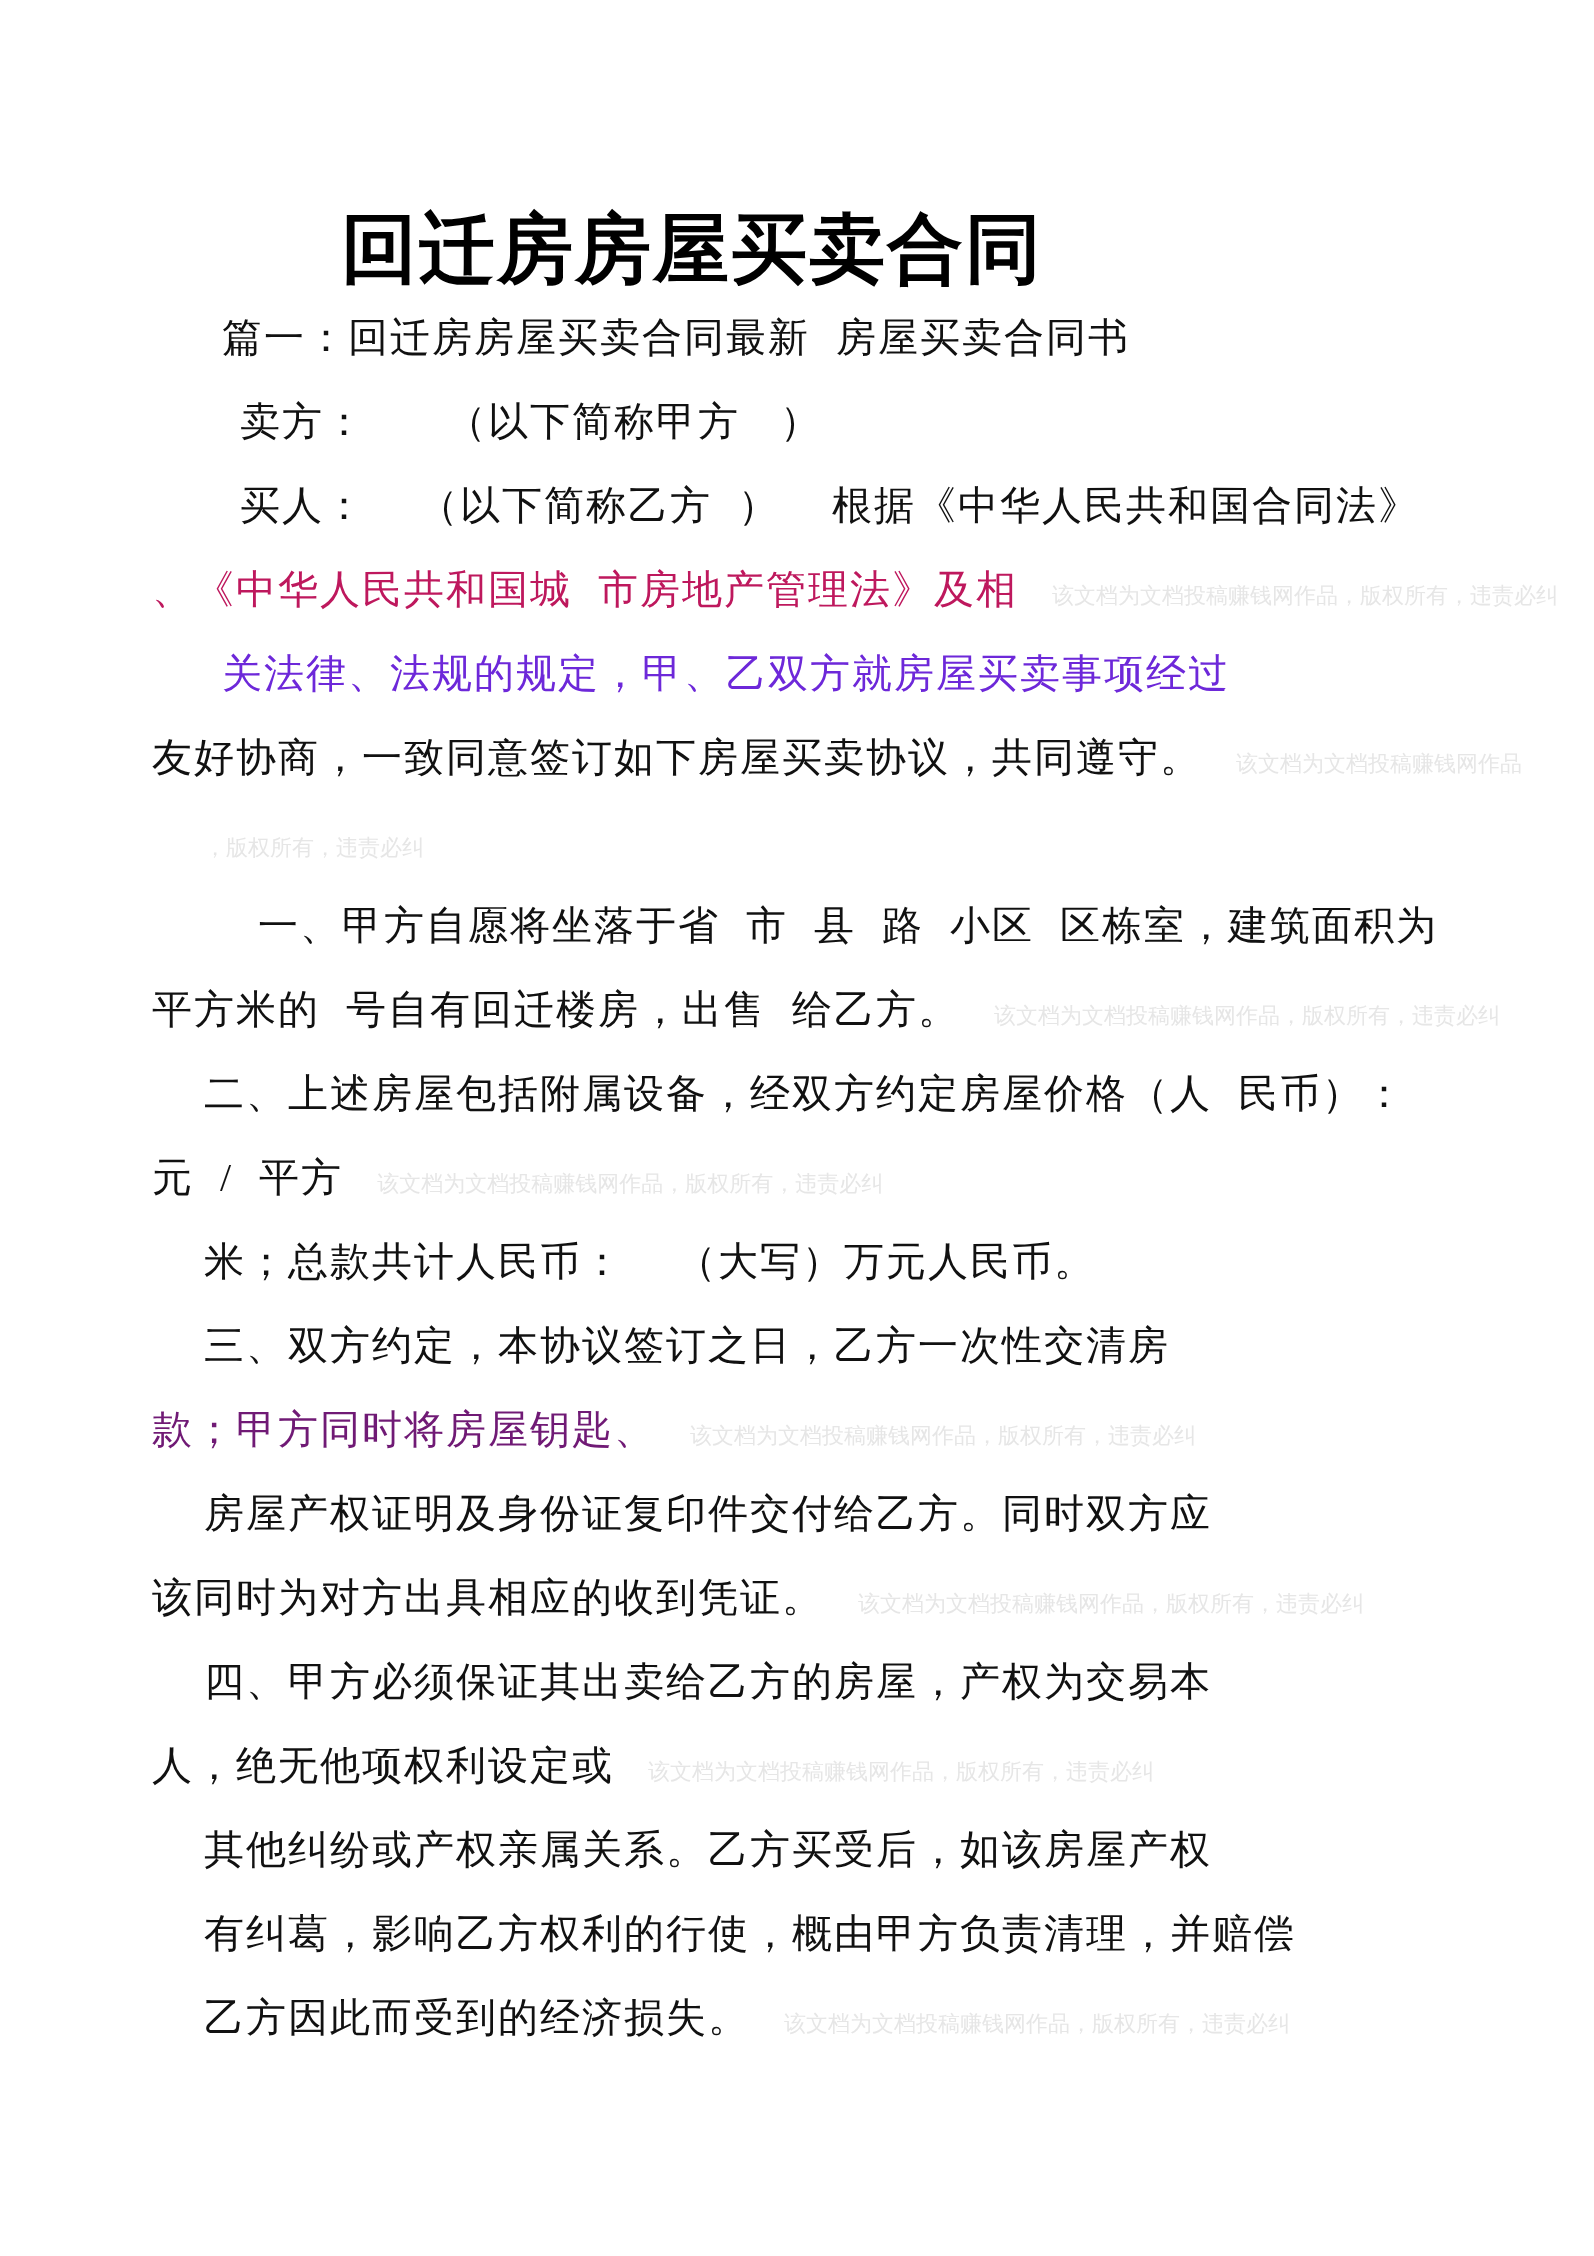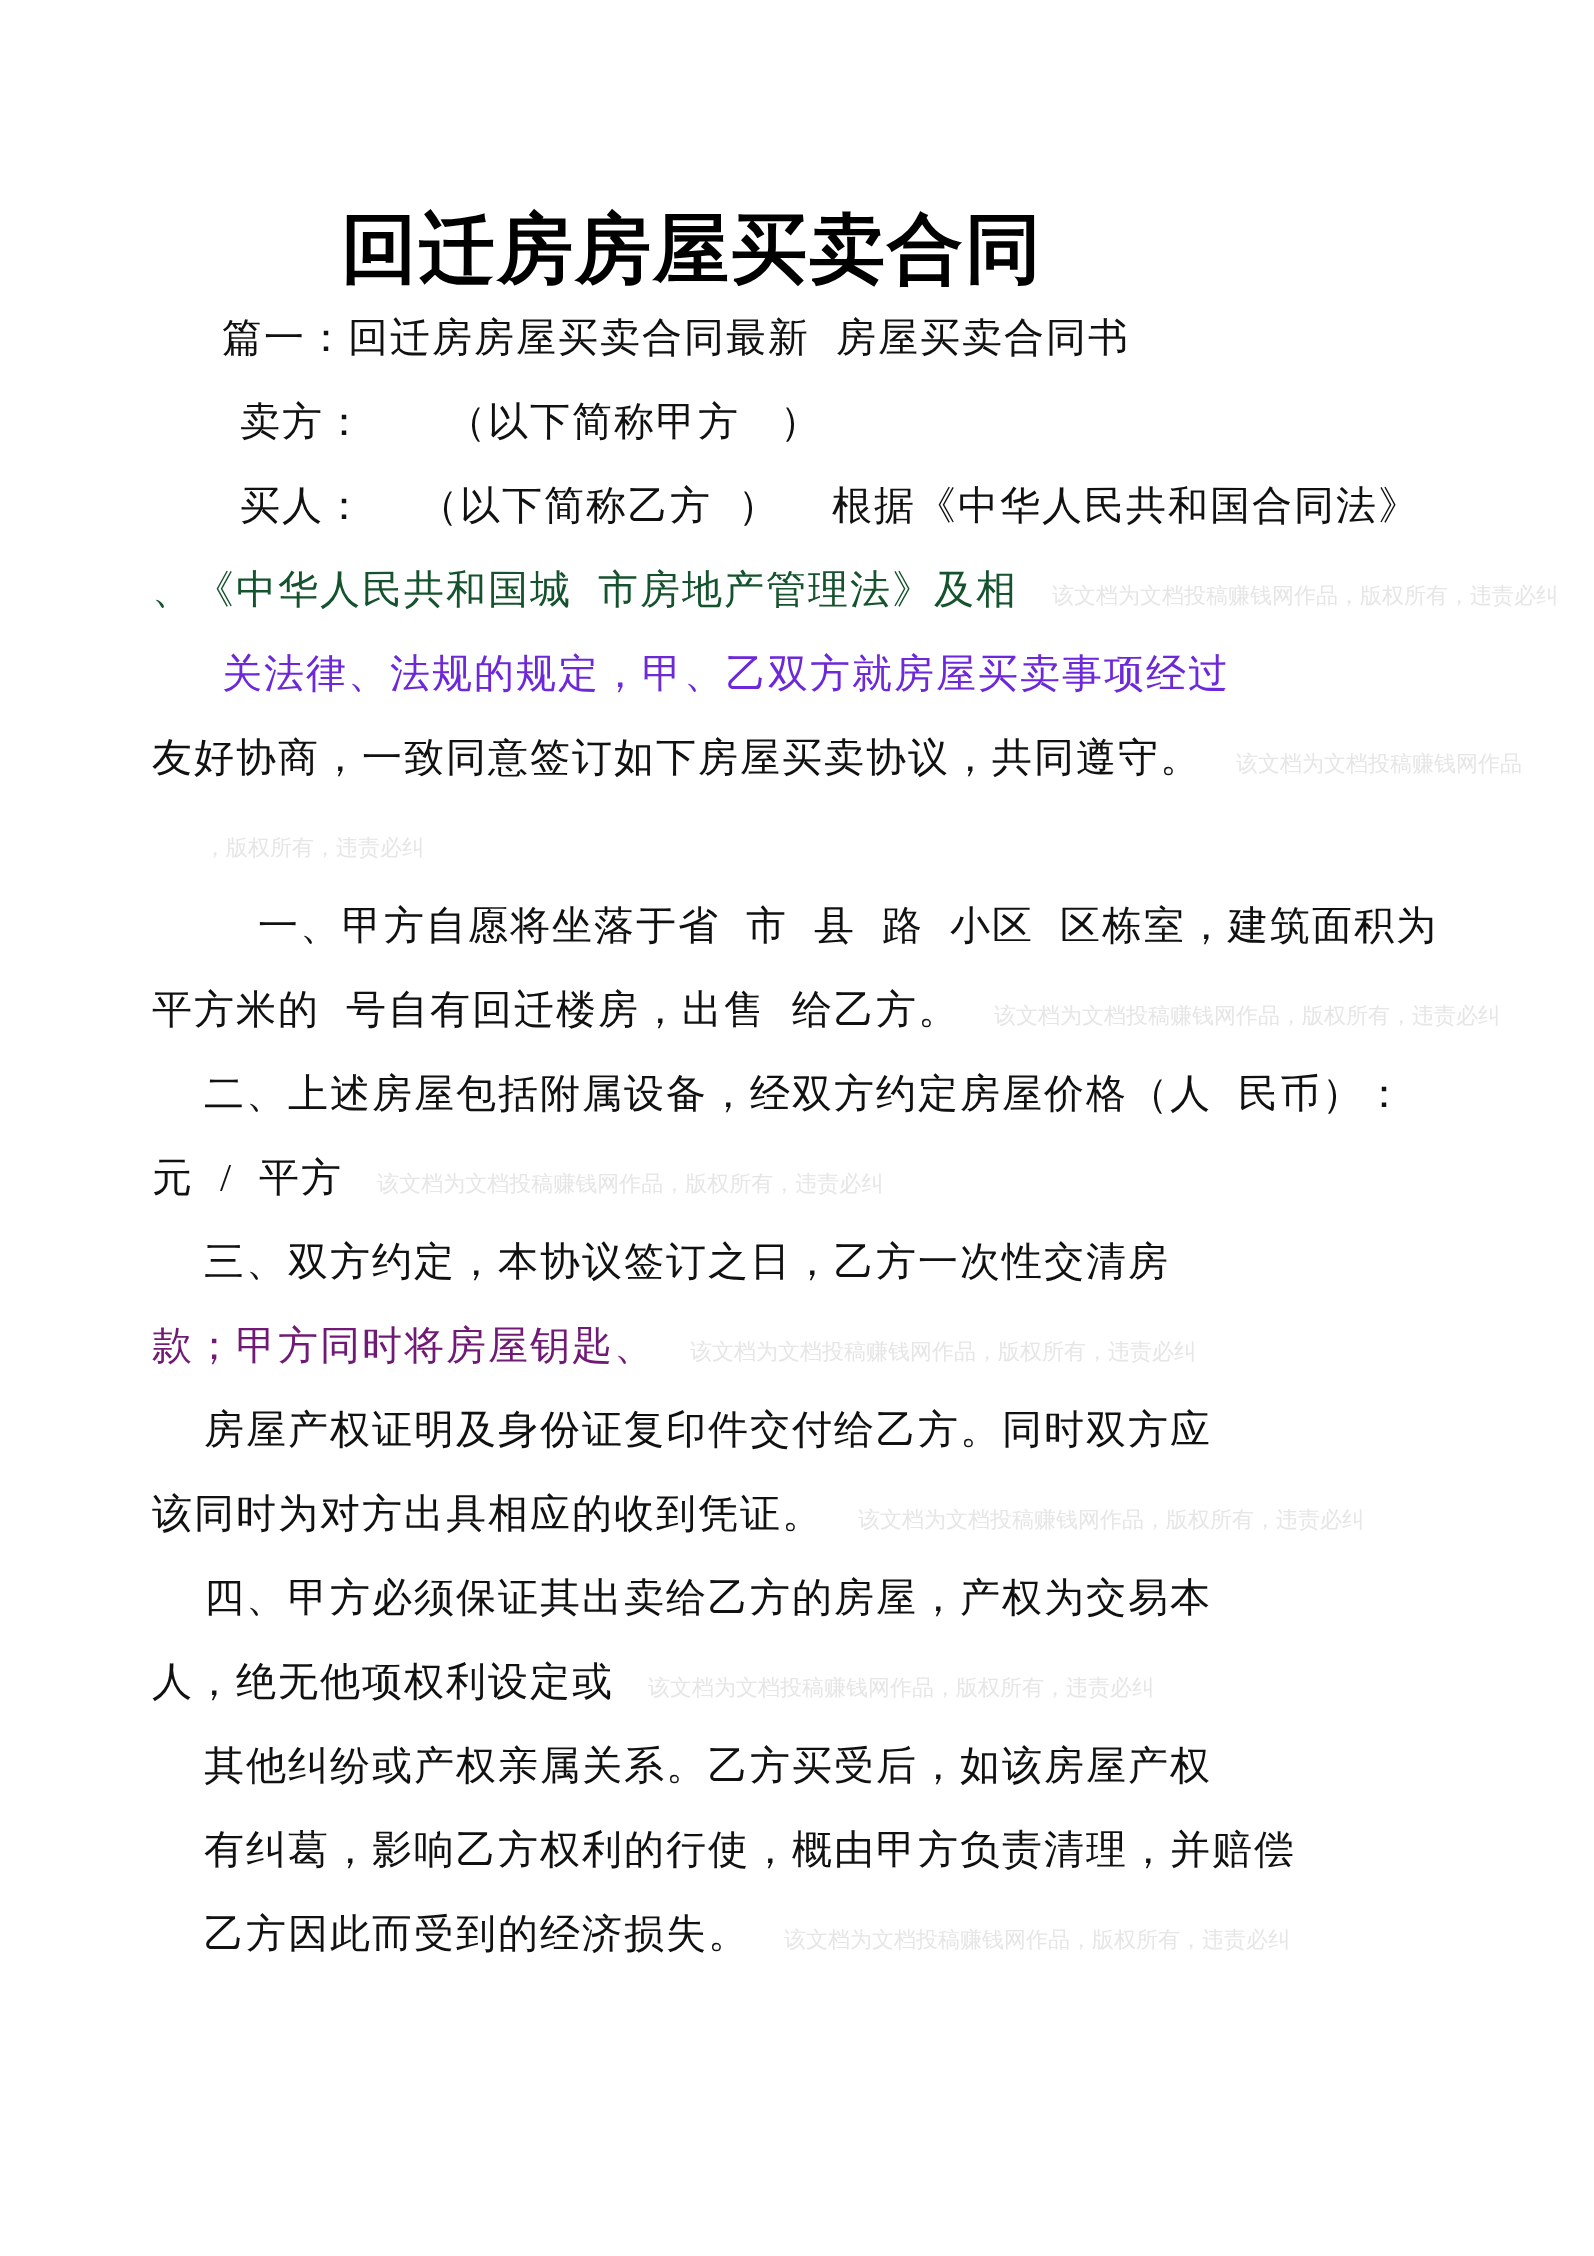--- a/index.html
+++ b/index.html
@@ -56,28 +56,29 @@
 <body>
 
 <div class="page">
   <div class="title-wrap">
     <h1 class="doc-title">回迁房房屋买卖合同</h1>
   </div>
   <div class="doc-body" id="doc-lines">
       <div class="line ind2"><span style="color: rgb(17, 17, 17);">篇一：回迁房房屋买卖合同最新 房屋买卖合同书</span></div>
       <div class="line ind3"><span style="color: rgb(17, 17, 17); font-family: Liberation Mono, monospace;">卖方：  （以下简称甲方 ）</span></div>
       <div class="line ind3"><span style="color: rgb(17, 17, 17);">买人：  （以下简称乙方 ）  根据《中华人民共和国合同法》</span></div>
-      <div class="line ind0"><span style="color: #14532d;">、《中华人民共和国城 市房地产管理法》及相</span><span class="wm" style="color: rgb(230, 230, 230);">该文档为文档投稿赚钱网作品，版权所有，违责必纠</span></div>
+      <div class="line ind0"><span style="color: #be185d;">、《中华人民共和国城 市房地产管理法》及相</span><span class="wm" style="color: rgb(230, 230, 230);">该文档为文档投稿赚钱网作品，版权所有，违责必纠</span></div>
       <div class="line ind2"><span style="color: #6d28d9;">关法律、法规的规定，甲、乙双方就房屋买卖事项经过</span></div>
       <div class="line ind0"><span style="color: rgb(17, 17, 17);">友好协商，一致同意签订如下房屋买卖协议，共同遵守。</span><span class="wm" style="color: rgb(230, 230, 230);">该文档为文档投稿赚钱网作品</span></div>
       <div class="line ind1"><span class="wm wm-solo" style="color: rgb(230, 230, 230);">，版权所有，违责必纠</span></div>
       <div class="line ind4"><span style="color: rgb(17, 17, 17);">一、甲方自愿将坐落于省 市 县 路 小区 区栋室，建筑面积为</span></div>
       <div class="line ind0"><span style="color: rgb(17, 17, 17);">平方米的 号自有回迁楼房，出售 给乙方。</span><span class="wm" style="color: rgb(230, 230, 230);">该文档为文档投稿赚钱网作品，版权所有，违责必纠</span></div>
       <div class="line ind1"><span style="color: rgb(17, 17, 17);">二、上述房屋包括附属设备，经双方约定房屋价格（人 民币）：</span></div>
       <div class="line ind0"><span style="color: rgb(17, 17, 17);">元 / 平方</span><span class="wm" style="color: rgb(230, 230, 230);">该文档为文档投稿赚钱网作品，版权所有，违责必纠</span></div>
+      <div class="line ind1"><span style="color: rgb(17, 17, 17);">米；总款共计人民币：  （大写）万元人民币。</span></div>
       <div class="line ind1"><span style="color: rgb(17, 17, 17);">三、双方约定，本协议签订之日，乙方一次性交清房</span></div>
       <div class="line ind0"><span style="color: #701a75;">款；甲方同时将房屋钥匙、</span><span class="wm" style="color: rgb(230, 230, 230);">该文档为文档投稿赚钱网作品，版权所有，违责必纠</span></div>
       <div class="line ind1"><span style="color: rgb(17, 17, 17);">房屋产权证明及身份证复印件交付给乙方。同时双方应</span></div>
       <div class="line ind0"><span style="color: rgb(17, 17, 17);">该同时为对方出具相应的收到凭证。</span><span class="wm" style="color: rgb(230, 230, 230);">该文档为文档投稿赚钱网作品，版权所有，违责必纠</span></div>
       <div class="line ind1"><span style="color: rgb(17, 17, 17);">四、甲方必须保证其出卖给乙方的房屋，产权为交易本</span></div>
       <div class="line ind0"><span style="color: rgb(17, 17, 17);">人，绝无他项权利设定或</span><span class="wm" style="color: rgb(230, 230, 230);">该文档为文档投稿赚钱网作品，版权所有，违责必纠</span></div>
       <div class="line ind1"><span style="color: rgb(17, 17, 17);">其他纠纷或产权亲属关系。乙方买受后，如该房屋产权</span></div>
       <div class="line ind1"><span style="color: rgb(17, 17, 17);">有纠葛，影响乙方权利的行使，概由甲方负责清理，并赔偿</span></div>
       <div class="line ind1"><span style="color: rgb(17, 17, 17);">乙方因此而受到的经济损失。</span><span class="wm" style="color: rgb(230, 230, 230);">该文档为文档投稿赚钱网作品，版权所有，违责必纠</span></div>
     </div>

